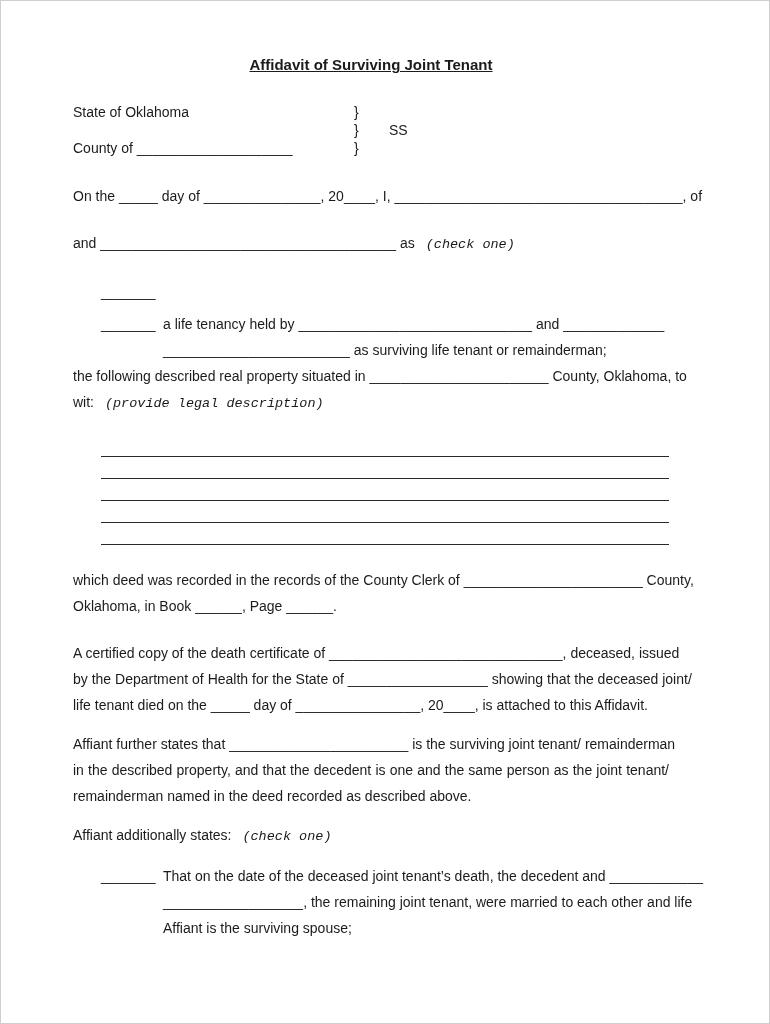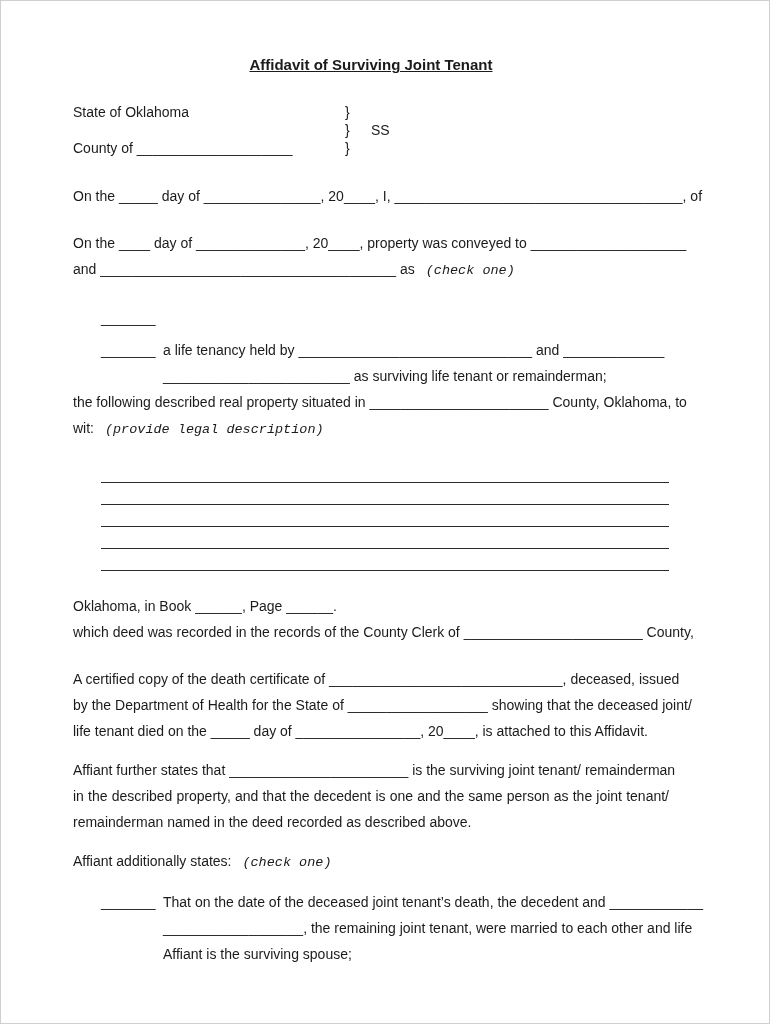--- a/index.html
+++ b/index.html
@@ -18,21 +18,21 @@
   .title {
     font-size: 15px;
     font-weight: bold;
     text-decoration: underline;
     text-align: center;
     line-height: 20px;
     margin-bottom: 28px;
   }
 
   .venue { margin-bottom: 26px; }
-  .vrow { display: flex; line-height: 18px; }
+  .vrow { display: flex; line-height: 18px; gap: 9px; }
   .vleft { width: 272px; white-space: nowrap; }
   .vbracket { width: 26px; }
   .vss { }
 
   .ln { line-height: 26px; white-space: nowrap; }
   .full { text-align: justify; text-align-last: justify; }
 
   .mt21 { margin-top: 21px; }
   .mt13 { margin-top: 13px; }
   .mt6  { margin-top: 6px; }
@@ -81,21 +81,20 @@
       <span class="vbracket">}</span>
       <span class="vss"></span>
     </div>
   </div>
 
   <div class="para">
     <div class="ln full">On the _____ day of _______________, 20____, I, _____________________________________, of</div>
   </div>
 
   <div class="para mt21">
-    <div class="ln full">On the ____ day of ______________, 20____, property was conveyed to ____________________</div>
     <div class="ln">
       <span>and ______________________________________ as</span>
       <span class="note">(check one)</span>
     </div>
   </div>
 
   <div class="opt mt21">
     <span class="opt-blank">_______</span>
   </div>
 
@@ -117,22 +116,22 @@
 
   <div class="rules">
     <div class="rule"></div>
     <div class="rule"></div>
     <div class="rule"></div>
     <div class="rule"></div>
     <div class="rule"></div>
   </div>
 
   <div class="para mt0">
+    <div class="ln full">which deed was recorded in the records of the County Clerk of _______________________ County,</div>
     <div class="ln">Oklahoma, in Book ______, Page ______.</div>
-    <div class="ln full">which deed was recorded in the records of the County Clerk of _______________________ County,</div>
   </div>
 
   <div class="para mt21">
     <div class="ln full">A certified copy of the death certificate of ______________________________, deceased, issued</div>
     <div class="ln full">by the Department of Health for the State of __________________ showing that the deceased joint/</div>
     <div class="ln">life tenant died on the _____ day of ________________, 20____, is attached to this Affidavit.</div>
   </div>
 
   <div class="para mt13">
     <div class="ln full">Affiant further states that _______________________ is the surviving joint tenant/ remainderman</div>

